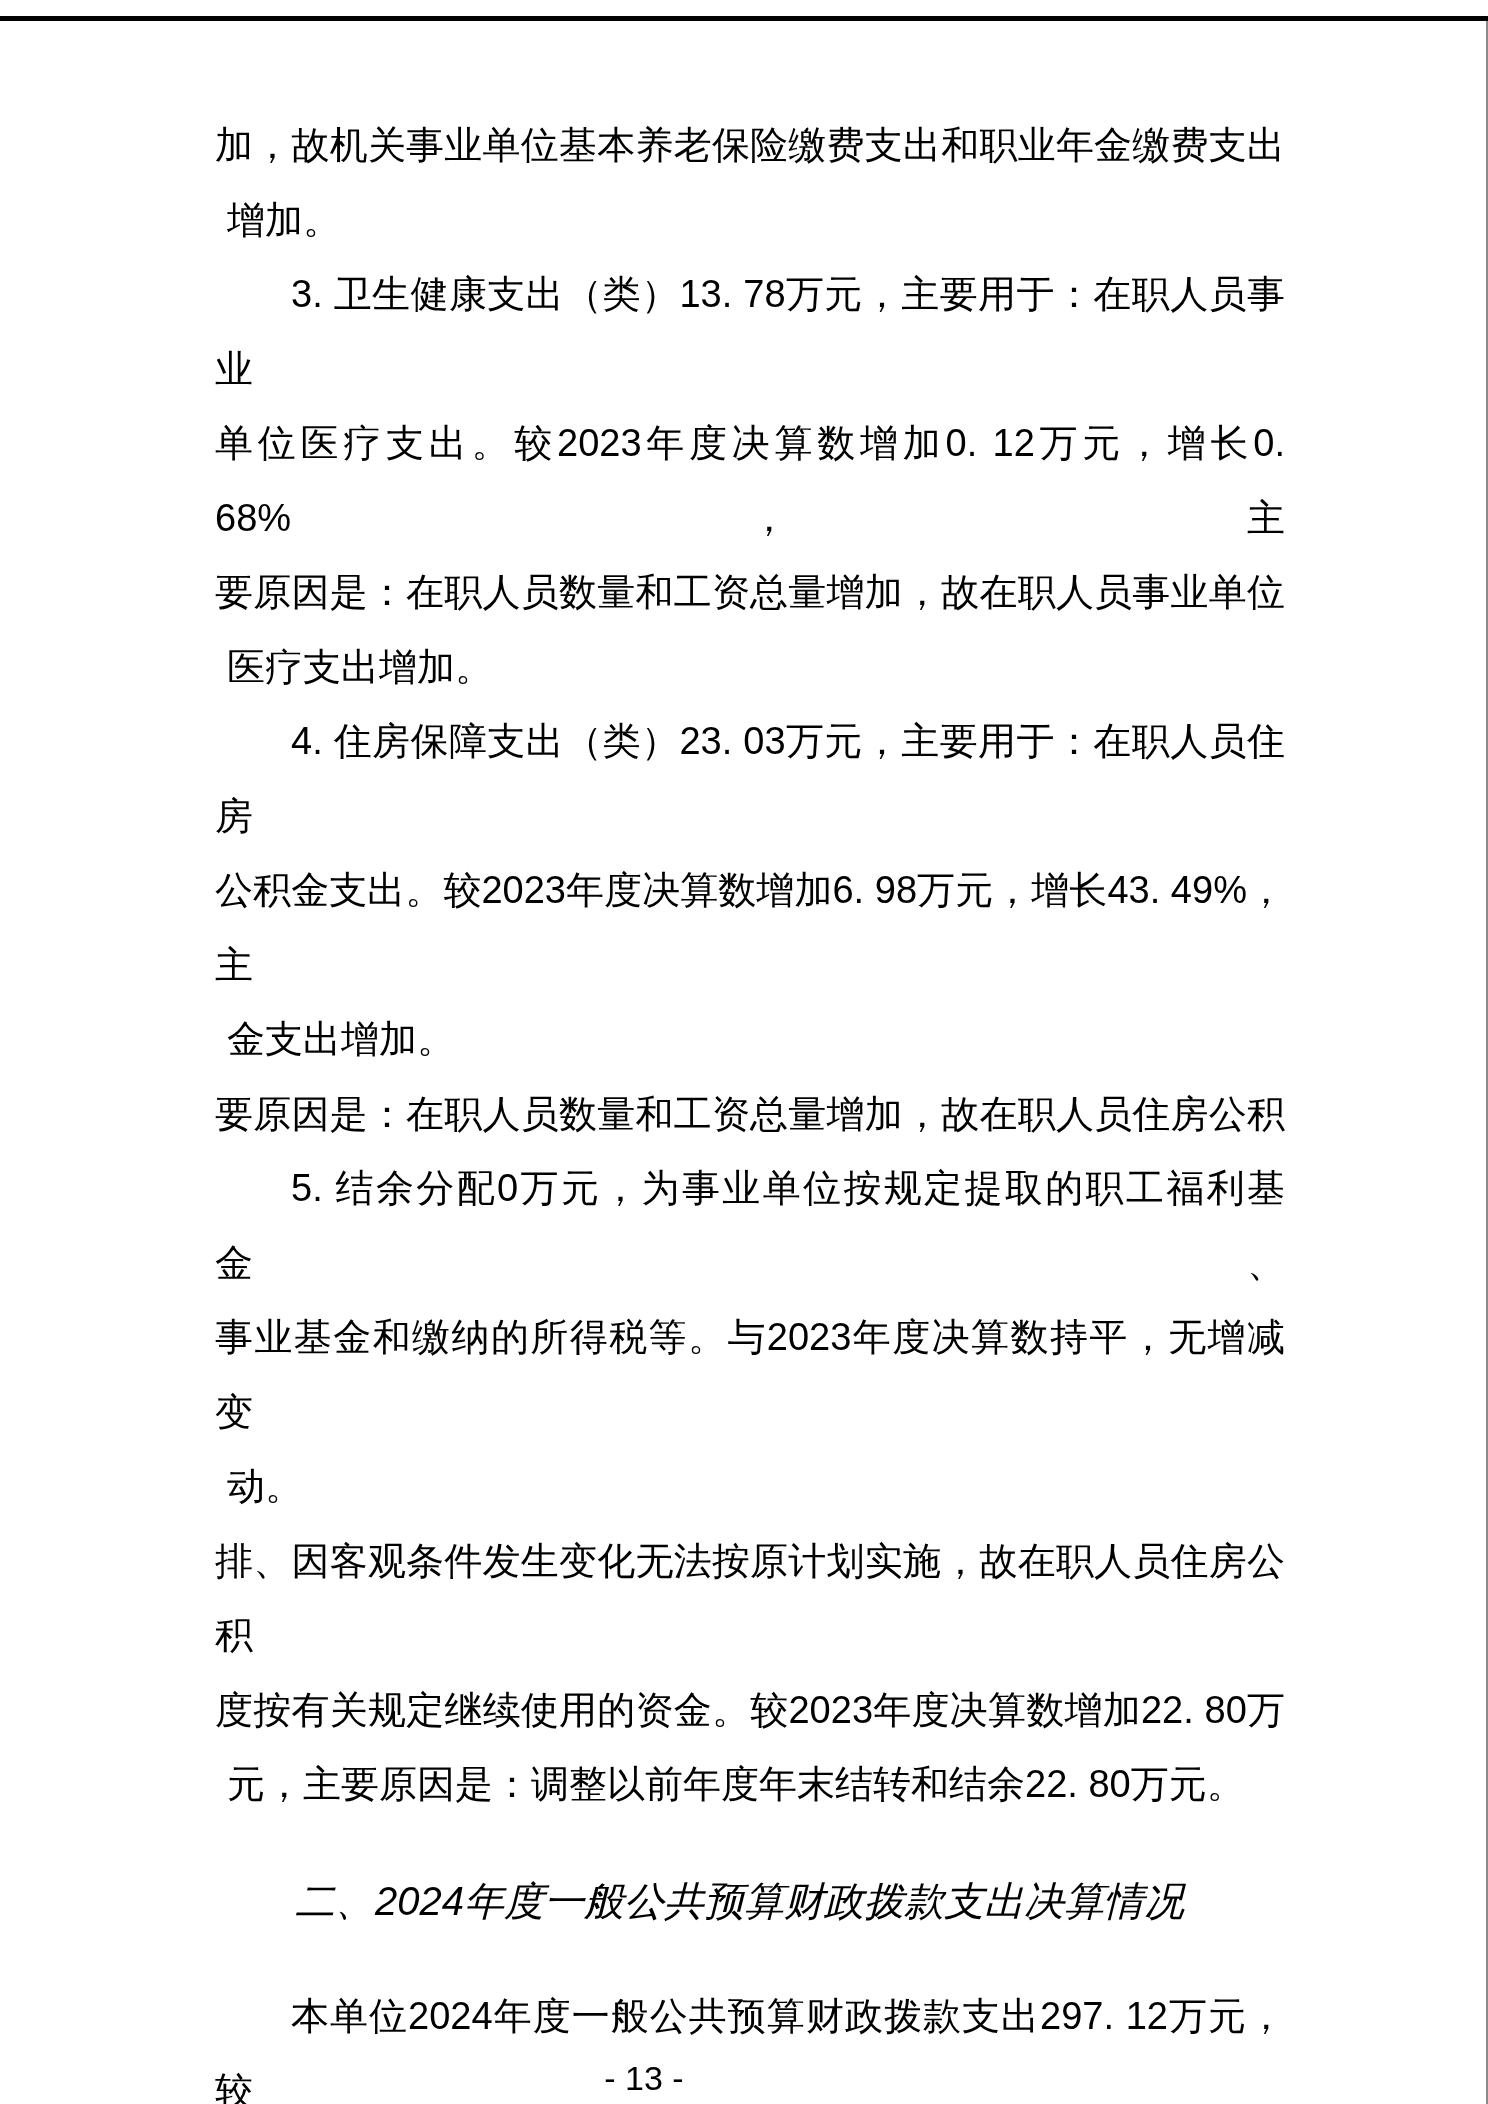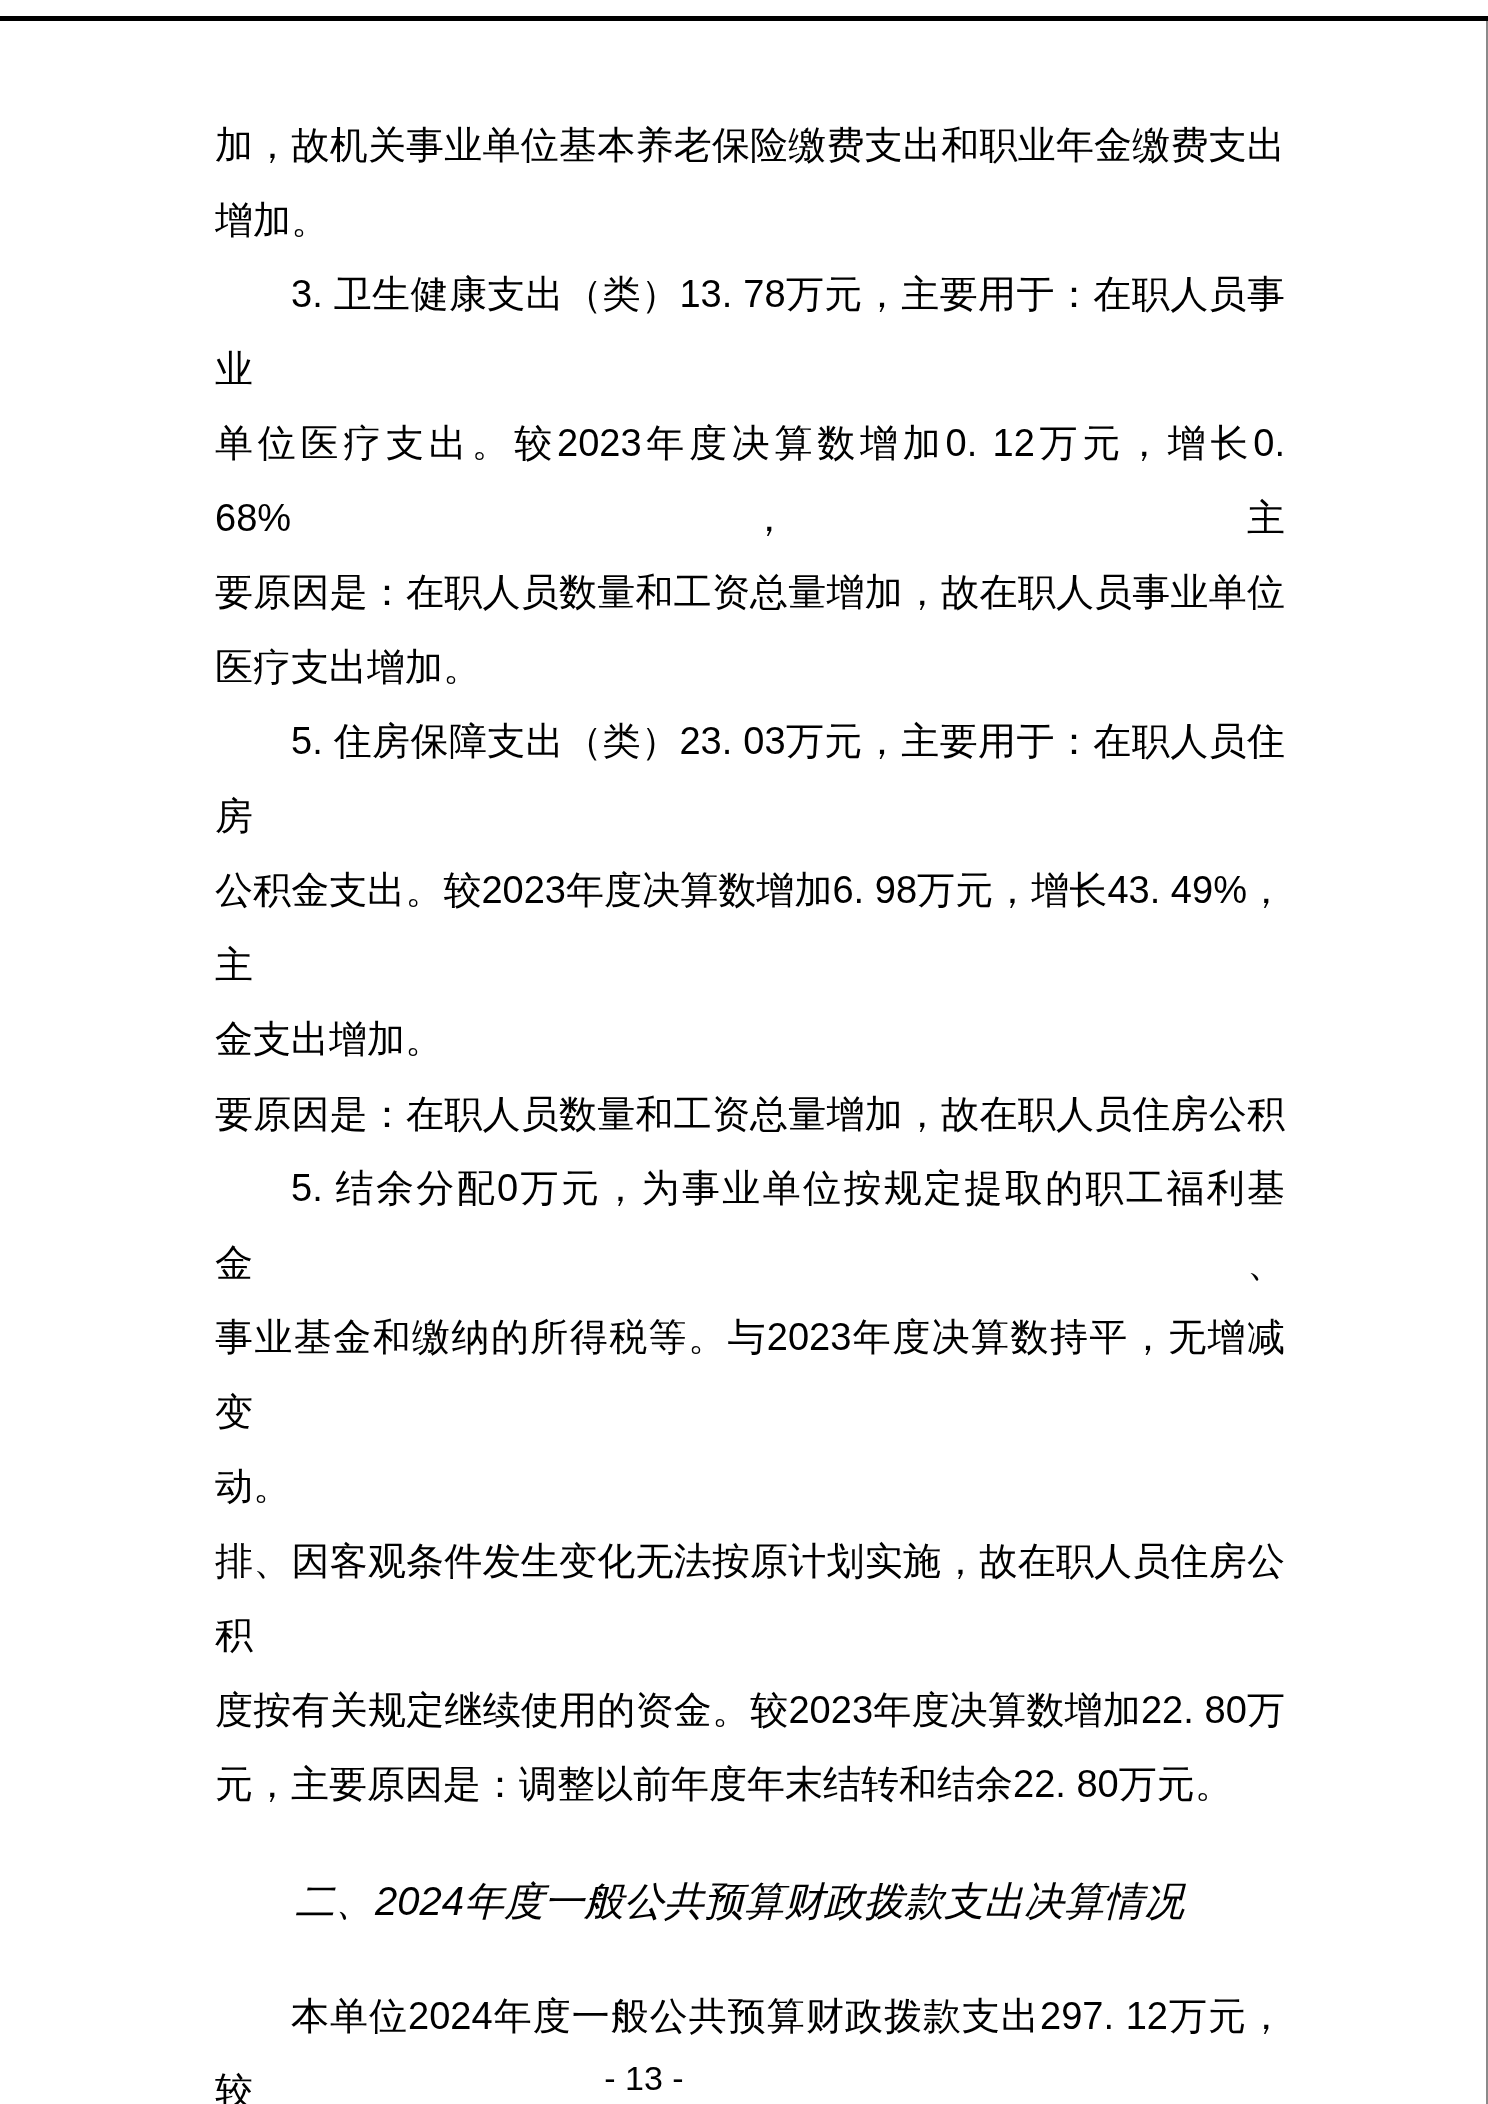--- a/index.html
+++ b/index.html
@@ -33,20 +33,21 @@
     letter-spacing:0;
   }
   .jl{
     white-space:normal;
     text-align:justify;
     text-align-last:justify;
   }
   .left{
     text-align:right;
     text-align-last:left;
+    margin-left:12px;
   }
   .ind{
     text-indent:76px;
   }
   .heading{
     font-size:40px;
     line-height:74.5px;
     margin-top:42px;
     margin-bottom:41px;
     text-indent:80px;
@@ -70,21 +71,21 @@
   <div class="right-edge"></div>
   <div class="bottom-edge"></div>
 
   <div class="content">
     <div class="line jl">加，故机关事业单位基本养老保险缴费支出和职业年金缴费支出</div>
     <div class="line left">增加。</div>
     <div class="line jl ind">3. 卫生健康支出（类）13. 78万元，主要用于：在职人员事业</div>
     <div class="line jl">单位医疗支出。较2023年度决算数增加0. 12万元，增长0. 68%，主</div>
     <div class="line jl">要原因是：在职人员数量和工资总量增加，故在职人员事业单位</div>
     <div class="line left">医疗支出增加。</div>
-    <div class="line jl ind">5. 住房保障支出（类）23. 03万元，主要用于：在职人员住房</div>
+    <div class="line jl ind">4. 住房保障支出（类）23. 03万元，主要用于：在职人员住房</div>
     <div class="line jl">公积金支出。较2023年度决算数增加6. 98万元，增长43. 49%，主</div>
     <div class="line left">金支出增加。</div>
     <div class="line jl">要原因是：在职人员数量和工资总量增加，故在职人员住房公积</div>
     <div class="line jl ind">5. 结余分配0万元，为事业单位按规定提取的职工福利基金、</div>
     <div class="line jl">事业基金和缴纳的所得税等。与2023年度决算数持平，无增减变</div>
     <div class="line left">动。</div>
     <div class="line jl">排、因客观条件发生变化无法按原计划实施，故在职人员住房公积</div>
     <div class="line jl">度按有关规定继续使用的资金。较2023年度决算数增加22. 80万</div>
     <div class="line left">元，主要原因是：调整以前年度年末结转和结余22. 80万元。</div>
 

